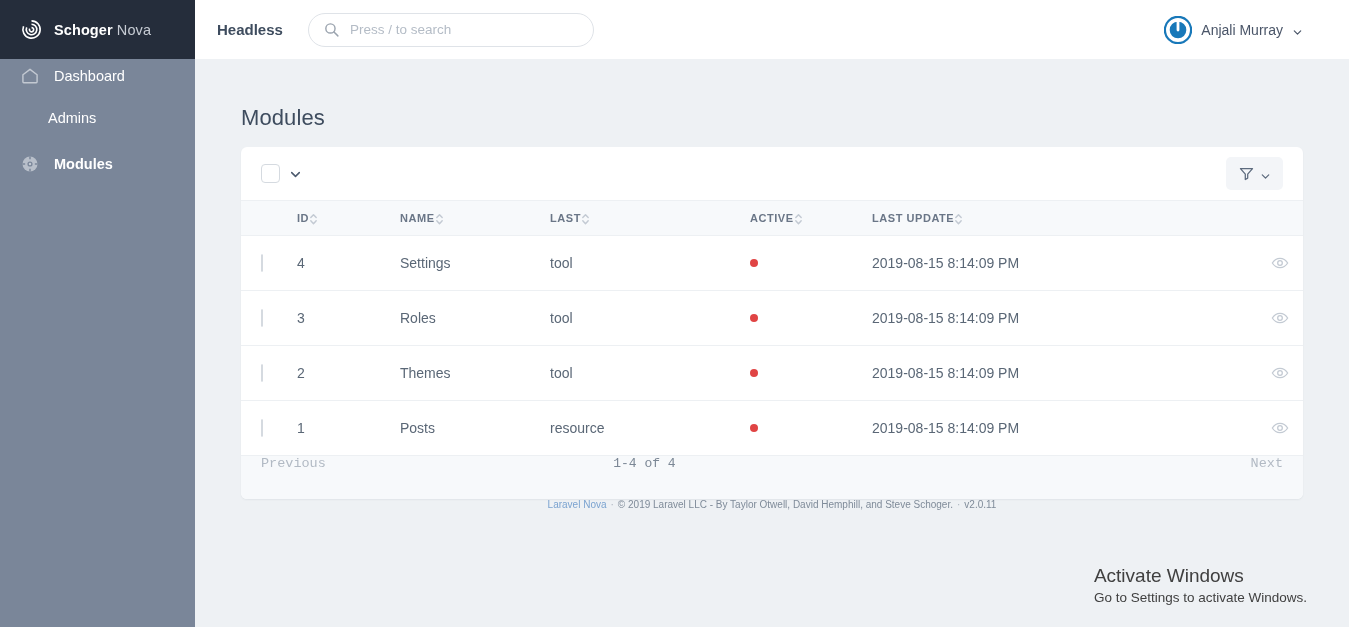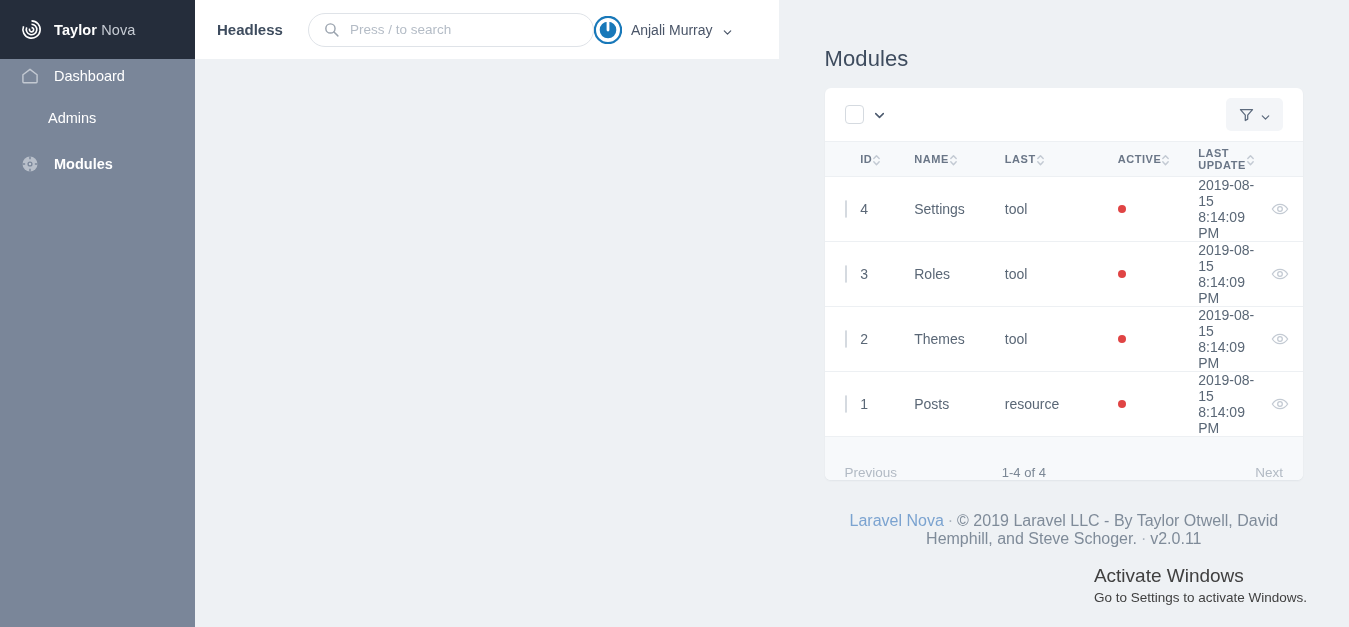--- a/index.html
+++ b/index.html
@@ -27,21 +27,21 @@
     display: flex; align-items: center; gap: 14px;
     padding: 0 20px; height: 34px; margin-bottom: 13px;
     color: #ffffff; font-size: 14.5px; cursor: pointer;
   }
   .nav-item .nicon { width: 20px; height: 20px; flex: 0 0 20px; display: flex; align-items: center; justify-content: center; color: #c3c9d2; }
   .nav-item.sub { padding-left: 48px; margin-bottom: 17px; height: 24px; }
   .nav-item.active { font-weight: 700; }
   .nav-label { white-space: nowrap; }
 
   
-  .main { flex: 1 1 auto; height: 627px; display: flex; flex-direction: row; background: #eef1f4; position: relative; }
+  .main { flex: 1 1 auto; height: 627px; display: flex; flex-direction: column; background: #eef1f4; position: relative; }
 
   .topbar {
     height: 59px; background: #ffffff; display: flex; align-items: center;
     padding: 0 0 0 22px; flex: 0 0 59px;
   }
   .app-name { font-size: 15px; font-weight: 700; color: #3e4c5e; margin-right: 25px; white-space: nowrap; }
   .global-search {
     width: 286px; height: 34px; border: 1px solid #dfe3e8; border-radius: 17px;
     background: #fff; display: flex; align-items: center; padding: 0 14px; gap: 10px;
   }
@@ -101,26 +101,26 @@
   .col-cb   { width: 56px; padding-left: 20px !important; }
   .col-id   { width: 103px; }
   .col-name { width: 150px; }
   .col-type { width: 200px; }
   .col-act  { width: 122px; }
   .col-upd  { width: auto; }
   .col-eye  { width: 72px; }
   .dot { width: 8px; height: 8px; border-radius: 50%; background: #e04444; display: block; }
   .eye { width: 18px; height: 18px; color: #c3cad3; display: block; margin-left: auto; margin-right: 14px; cursor: pointer; }
 
-  .pager { height: 43px; background: #f7f9fb; display: flex; align-items: flex-end; padding: 0 20px; }
+  .pager { height: 43px; background: #f7f9fb; display: flex; align-items: flex-start; padding: 0 20px; font-family: Liberation Mono, monospace; }
   .pg-prev, .pg-next { font-size: 13.5px; color: #b2bac4; cursor: pointer; }
   .pg-count { font-size: 13px; color: #7b8795; margin: 0 auto; }
   .pg-next { margin-left: auto; }
 
-  .footer { text-align: center; font-size: 16px; color: #7f8b99; padding-top: 32px; }
+  .footer { text-align: center; font-size: 10px; color: #7f8b99; }
   .footer a { color: #7ba3d0; text-decoration: none; }
   .footer .sep { color: #aab3be; margin: 0 4px; }
 
   .watermark {
     position: absolute; right: 42px; bottom: 22px; text-align: left;
     color: #404040; pointer-events: none; user-select: none;
   }
   .wm-title { font-size: 19px; margin-bottom: 3px; }
   .wm-sub { font-size: 13.5px; }
 </style>
@@ -132,21 +132,21 @@
   <aside class="sidebar">
     <div class="brand">
       <span class="brand-logo">
         <svg viewBox="0 0 24 24" fill="none" stroke="currentColor" stroke-width="1.7">
           <path d="M12 3a9 9 0 1 1-8.3 5.6"></path>
           <path d="M12 6.5a5.5 5.5 0 1 1-5 3.3"></path>
           <path d="M12 10a2.2 2.2 0 1 1-1.9 1.2"></path>
         </svg>
       </span>
       <span class="brand-text">
-        <b>Taylor</b>
+        <b>Schoger</b>
         <span>Nova</span>
       </span>
     </div>
 
     <nav class="nav">
       <div class="nav-item">
         <span class="nicon">
           <svg viewBox="0 0 24 24" fill="none" stroke="currentColor" stroke-width="1.7" stroke-linecap="round" stroke-linejoin="round">
             <path d="M3.5 10.5 12 4l8.5 6.5V19a1 1 0 0 1-1 1h-15a1 1 0 0 1-1-1z"></path>
           </svg>

